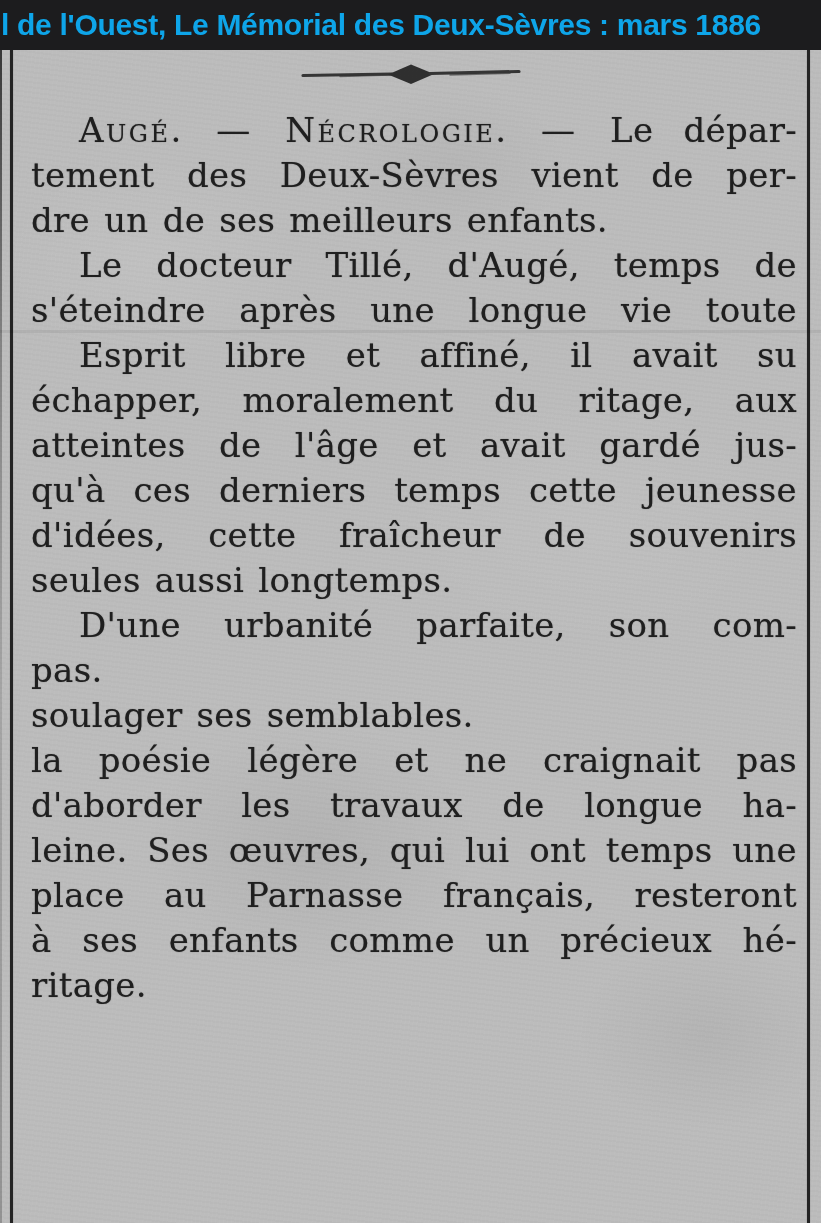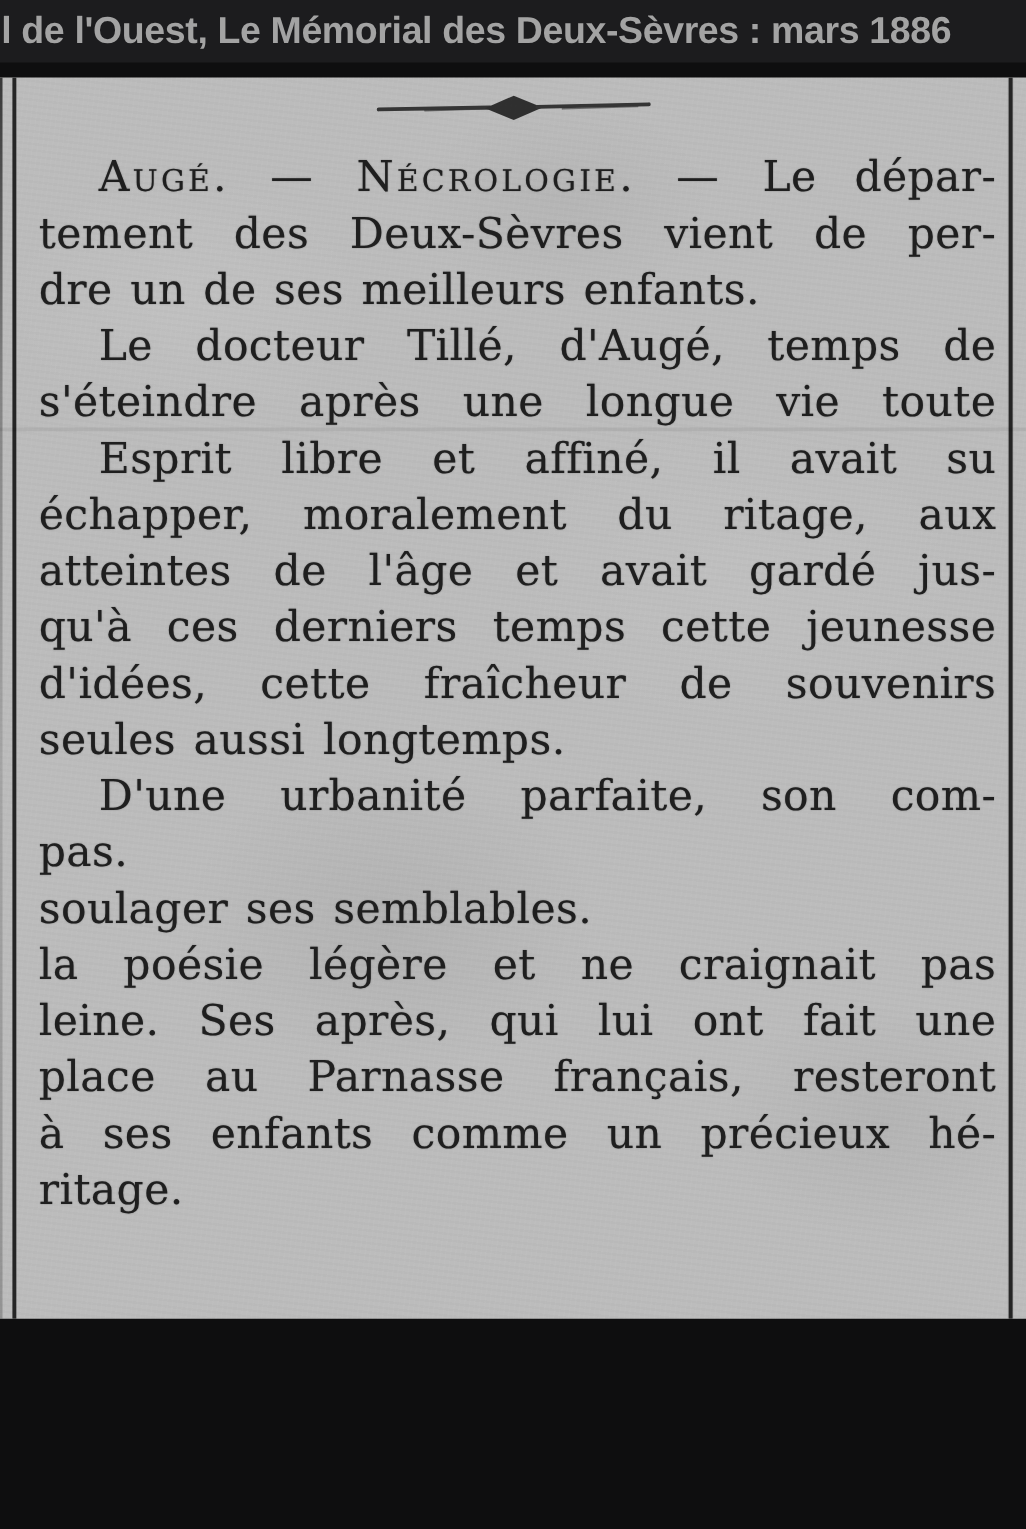--- a/index.html
+++ b/index.html
@@ -15,37 +15,36 @@
     width: 821px; height: 50px;
     background: #1c1c1e;
     z-index: 5;
     overflow: hidden;
   }
   .titlebar .title {
     position: absolute; left: 1px; top: 0;
     line-height: 50px;
     font-size: 30px; font-weight: 700;
     letter-spacing: -0.3px;
-    color: #a3a3a3;
+    color: #0ea5e9;
     white-space: nowrap;
   }
   .scan {
     position: absolute; top: 50px; left: 0;
-    width: 821px; height: 993px;
+    width: 821px; height: 1173px;
     background-color: #bcbcbc;
     background-image:
       radial-gradient(ellipse 240px 170px at 18% 18%, rgba(255,255,255,.07), transparent 62%),
       radial-gradient(ellipse 320px 220px at 72% 40%, rgba(255,255,255,.05), transparent 60%),
       radial-gradient(ellipse 280px 210px at 38% 68%, rgba(0,0,0,.05), transparent 60%),
       radial-gradient(ellipse 220px 160px at 86% 84%, rgba(0,0,0,.045), transparent 60%),
       radial-gradient(ellipse 200px 140px at 55% 10%, rgba(0,0,0,.035), transparent 60%),
       repeating-linear-gradient(7deg,  rgba(0,0,0,.016) 0 2px, transparent 2px 5px),
       repeating-linear-gradient(97deg, rgba(255,255,255,.022) 0 1px, transparent 1px 4px);
     overflow: hidden;
-    margin-top: 12px;
   }
   .edge-strip {
     position: absolute; left: 0; top: 0;
     width: 2px; height: 100%;
     background: linear-gradient(to bottom,
       rgba(0,0,0,.70) 0%, rgba(0,0,0,.30) 25%,
       rgba(0,0,0,.12) 55%, rgba(0,0,0,.22) 100%);
   }
   .rule {
     position: absolute; top: 0;
@@ -118,20 +117,21 @@
         <div class="line indent">Esprit libre et affiné, il avait su</div>
         <div class="line">échapper, moralement du ritage, aux</div>
         <div class="line">atteintes de l'âge et avait gardé jus-</div>
         <div class="line">qu'à ces derniers temps cette jeunesse</div>
         <div class="line">d'idées, cette fraîcheur de souvenirs</div>
         <div class="line end">seules aussi longtemps.</div>
         <div class="line indent">D'une urbanité parfaite, son com-</div>
         <div class="line end">pas.</div>
         <div class="line end">soulager ses semblables.</div>
         <div class="line">la poésie légère et ne craignait pas</div>
-        <div class="line">leine. Ses après, qui lui ont fait une</div>
+        <div class="line">d'aborder les travaux de longue ha-</div>
+        <div class="line">leine. Ses œuvres, qui lui ont temps une</div>
         <div class="line">place au Parnasse français, resteront</div>
         <div class="line">à ses enfants comme un précieux hé-</div>
         <div class="line end">ritage.</div>
       </div>
   </div>
 
 </div>
 
 </body></html>

